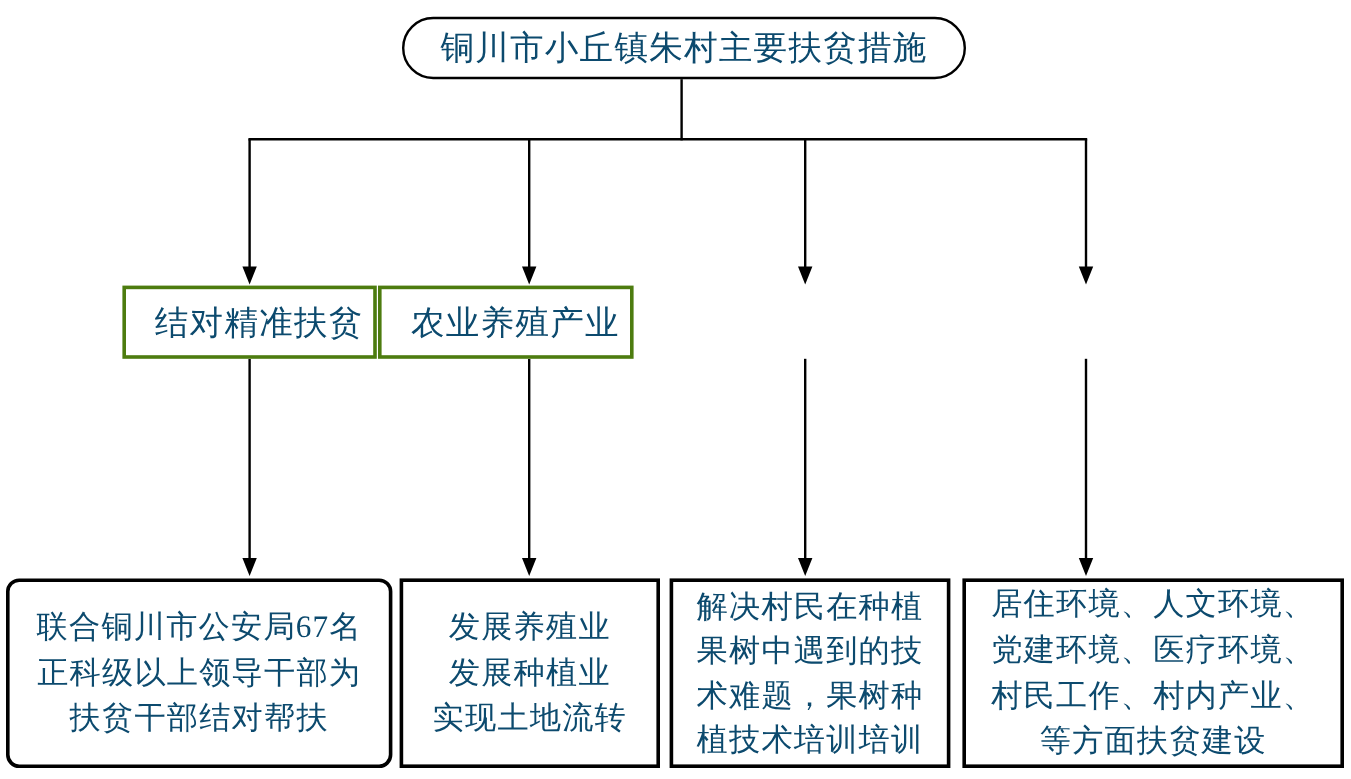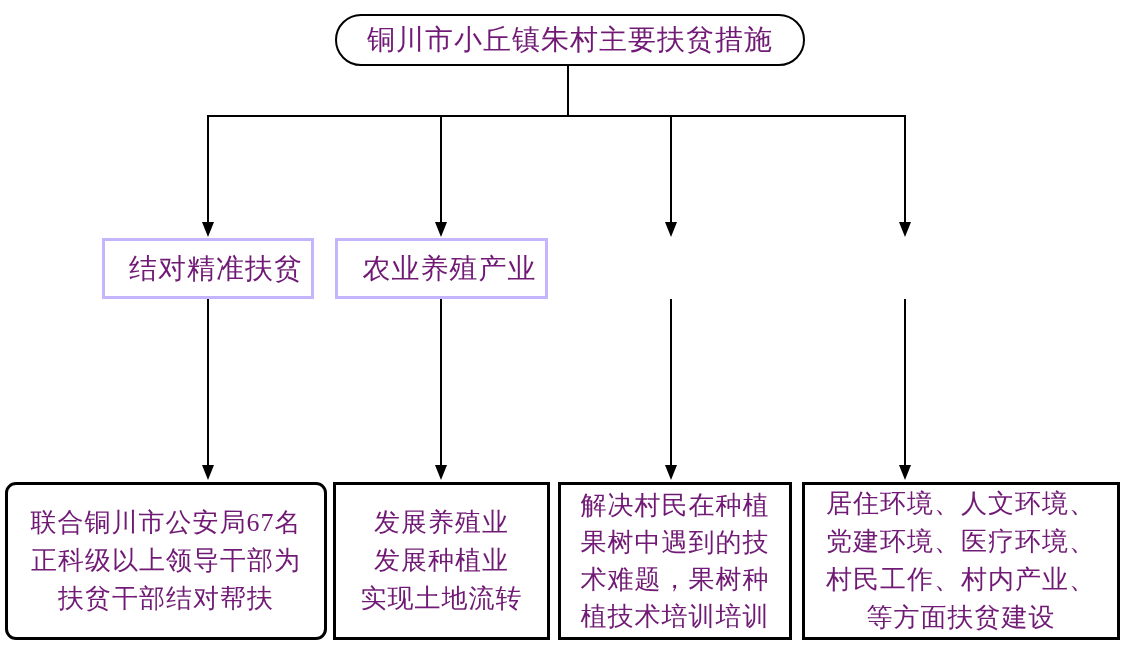--- a/index.html
+++ b/index.html
@@ -5,21 +5,21 @@
   html, body {
     margin: 0;
     padding: 0;
     background: #ffffff;
   }
   .canvas {
     position: relative;
     width: 1126px;
     height: 649px;
     background: #ffffff;
-    color: #701a75;
+    color: #0c4a6e;
     font-family: "Liberation Serif", "DejaVu Serif", serif;
     overflow: hidden;
   }
   .connectors {
     position: absolute;
     left: 0;
     top: 0;
     width: 1126px;
     height: 649px;
     pointer-events: none;
@@ -40,28 +40,28 @@
     height: 52px;
     border: 2px solid #000000;
     border-radius: 26px;
     font-size: 28px;
     letter-spacing: 1px;
     white-space: nowrap;
   }
   .cat-box {
     top: 238px;
     height: 61px;
-    border: 3px solid #c4b5fd;
+    border: 3px solid #4d7c0f;
     font-size: 28px;
     letter-spacing: 1px;
     white-space: nowrap;
     padding-left: 16px;
   }
   .cat-1 { left: 102px; width: 212px; }
-  .cat-2 { left: 335px; width: 213px; }
+  .cat-2 { left: 315px; width: 213px; }
   .cat-3 { left: 569px; width: 203px; }
   .cat-4 { left: 799px; width: 212px; }
   .detail-box {
     top: 482px;
     height: 158px;
     border: 3px solid #000000;
     font-size: 26px;
     line-height: 38px;
     white-space: pre-line;
     letter-spacing: 1px;

